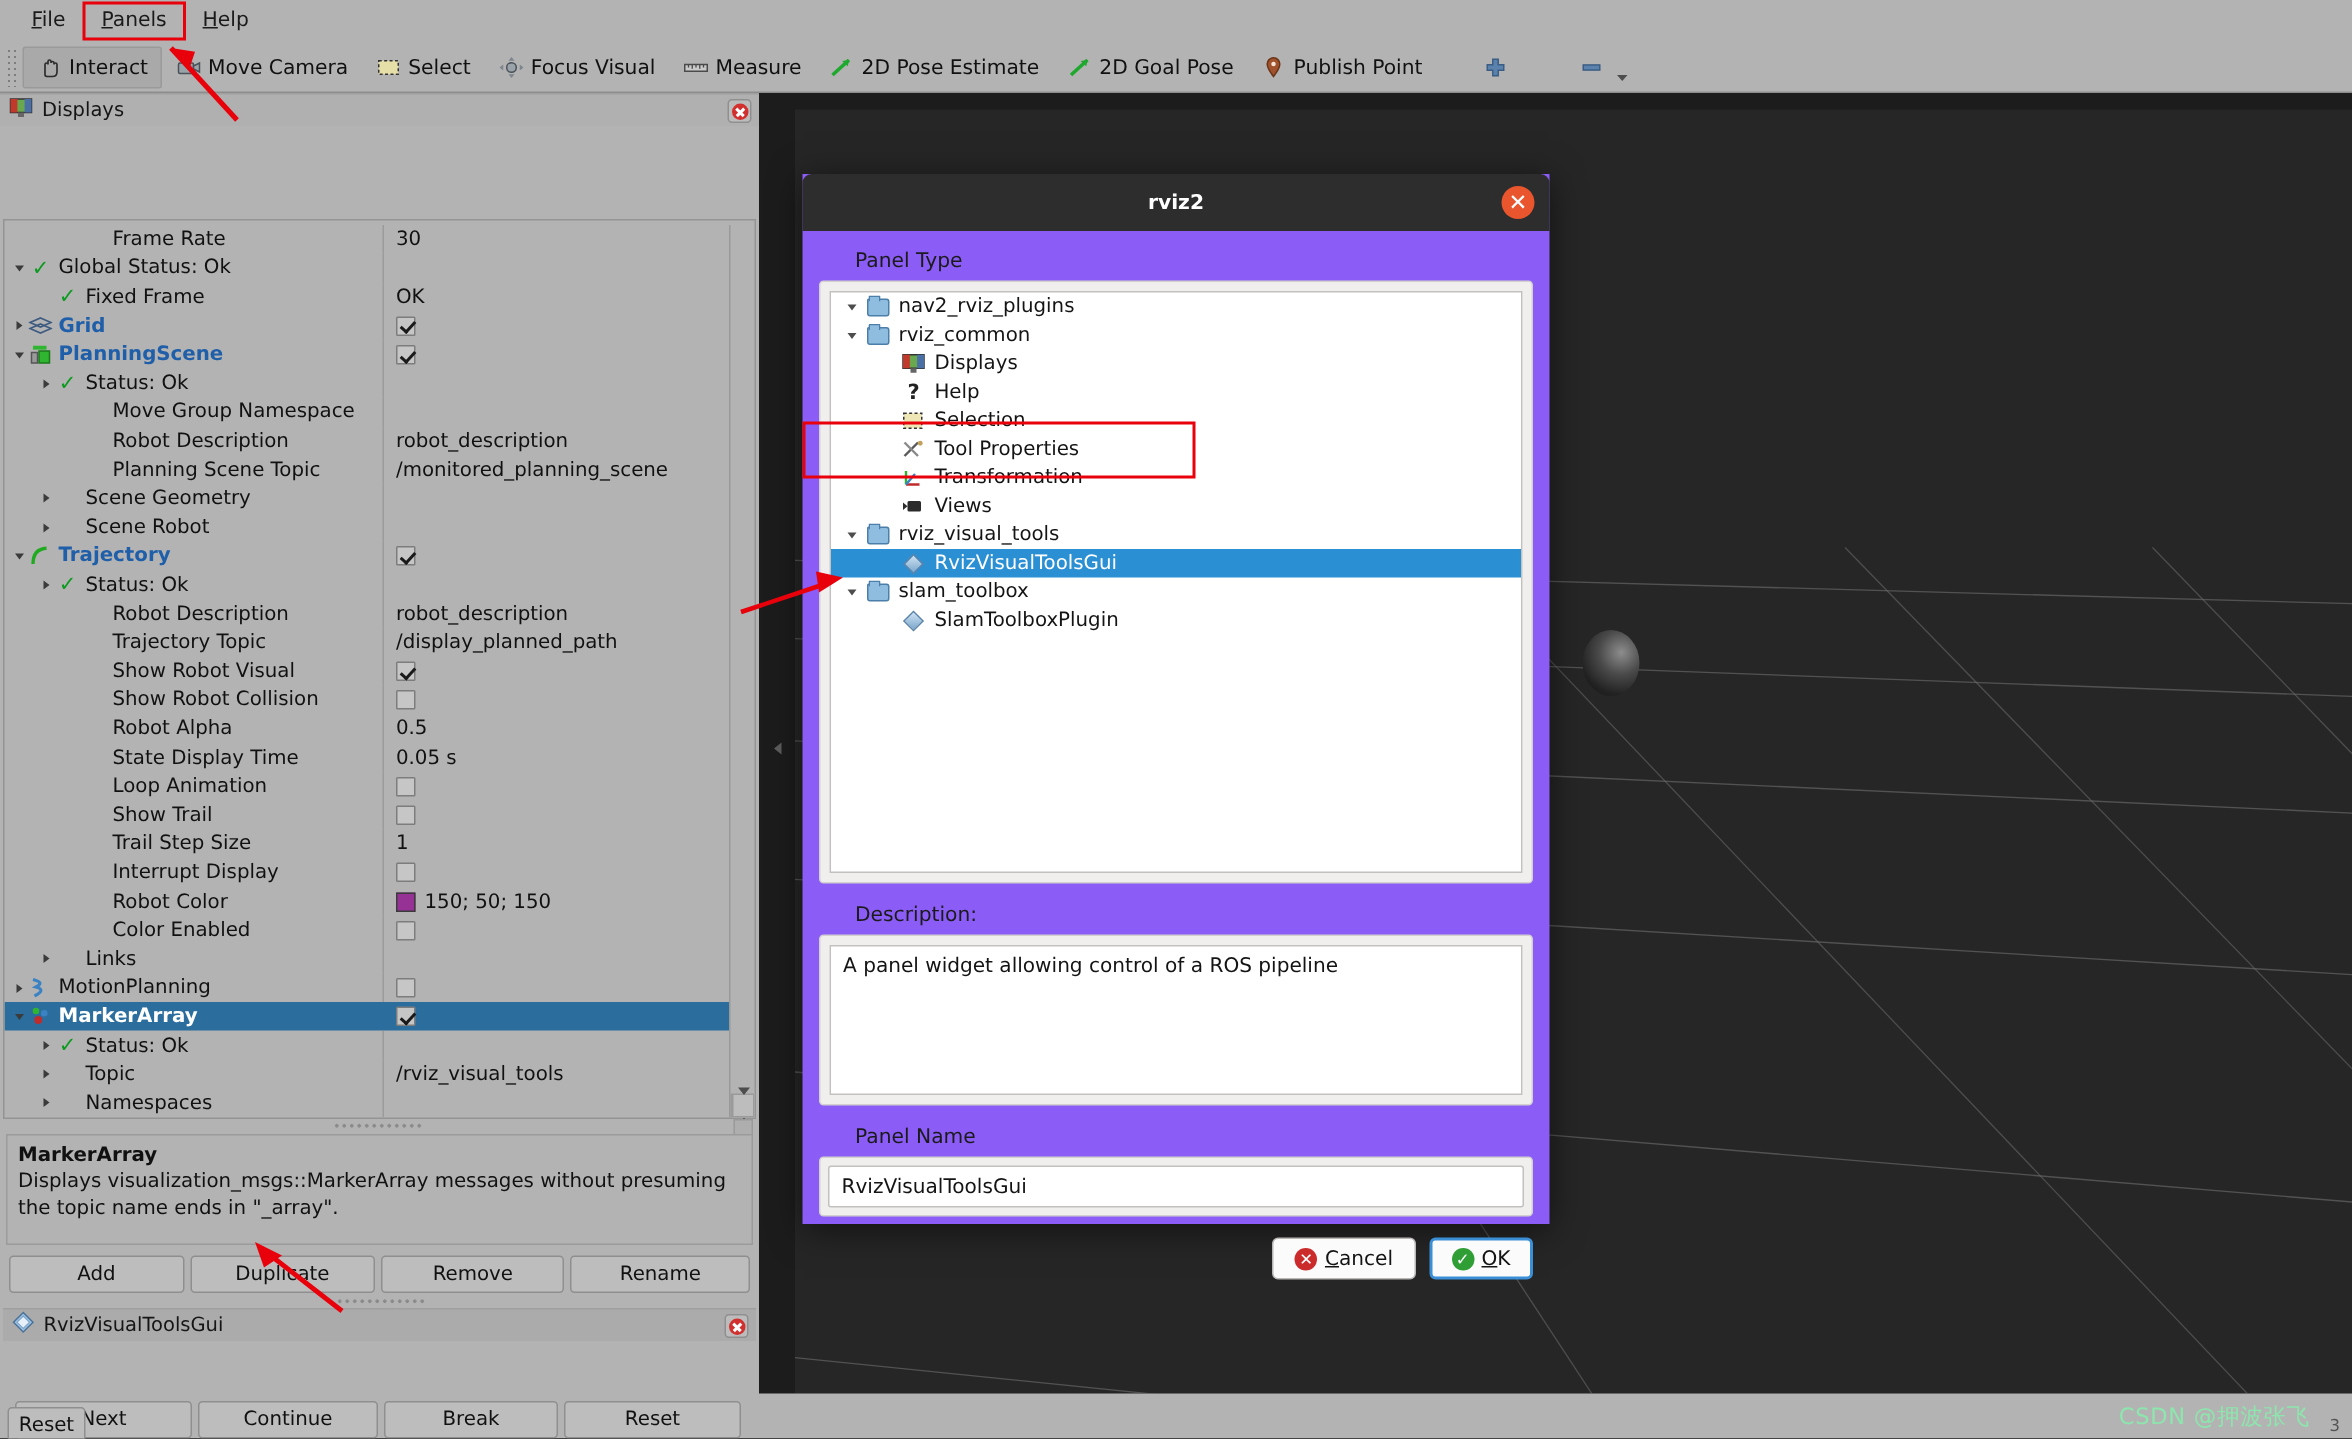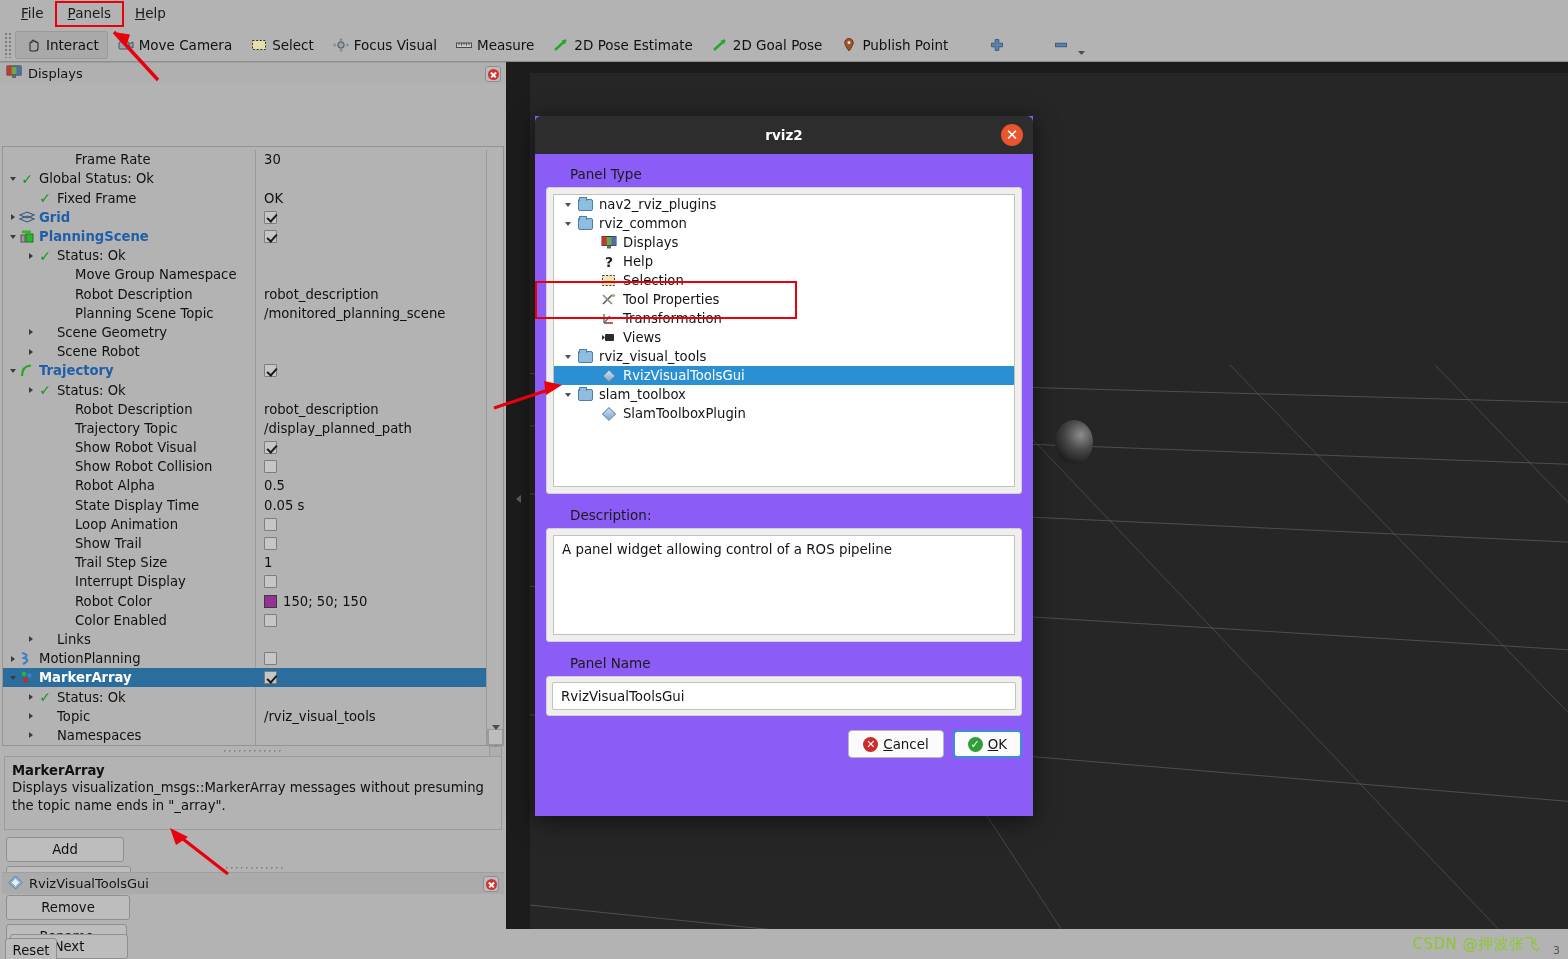--- a/index.html
+++ b/index.html
@@ -130,21 +130,21 @@
 
   
   #helpbox {
     position: absolute; left: 4px; top: 694px; width: 498px; height: 74px;
     background: #b3b3b3; border: 1px solid #9b9b9b; padding: 5px 7px;
     font-size: 13.2px; color: #111; line-height: 1.32;
   }
   #helpbox b { font-weight: bold; }
 
   
-  .btnrow { position: absolute; display: flex; gap: 4px; flex-direction: column; }
+  .btnrow { position: absolute; display: flex; gap: 4px; }
   .qbtn {
     background: #bdbdbd; border: 1px solid #8f8f8f; border-radius: 3px;
     height: 25px; font-size: 13.2px; color: #111; display: flex;
     align-items: center; justify-content: center; cursor: default;
   }
   .splitter-dots {
     position: absolute; height: 6px; width: 60px;
     background-image: radial-gradient(circle, #8a8a8a 1px, transparent 1px);
     background-size: 5px 5px;
   }
@@ -179,21 +179,21 @@
   #bottombar {
     position: absolute; left: 506px; top: 929px; width: 1062px; height: 30px;
     background: #b3b3b3;
   }
   #topstrip {
     position: absolute; left: 506px; top: 62px; width: 1062px; height: 11px;
     background: #1c1c1c;
   }
   #watermark {
     position: absolute; right: 28px; bottom: 5px; font-size: 15px;
-    color: #84cc16; opacity: .85; letter-spacing: .5px;
+    color: #86efac; opacity: .85; letter-spacing: .5px;
   }
   #wm-num { position: absolute; right: 8px; bottom: 2px; font-size: 11px; color:#555; }
 
   
   #dialog {
     position: absolute; left: 535px; top: 116px; width: 498px; height: 700px;
     background: #8b5cf6; box-shadow: 0 4px 22px rgba(0,0,0,.55);
   }
   #dlg-titlebar {
     height: 38px; background: #2d2d2d; border-radius: 6px 6px 0 0;
@@ -208,21 +208,21 @@
   #dlg-close span {
     color: #fff; font-size: 15px; line-height: 1; font-weight: bold;
   }
   #dlg-body { padding: 12px 11px 0 11px; }
   .dlg-label { font-size: 13.5px; color: #1b1b1b; margin-bottom: 5px; margin-left: 24px; }
   .groupbox {
     border: 1px solid #d3d1cf; background: #f0efee; border-radius: 3px;
     padding: 6px;
   }
   #panel-tree {
-    background: #fff; border: 1px solid #c3c1bf; height: 293px;
+    background: #fff; border: 1px solid #c3c1bf; height: 388px;
     overflow: hidden; position: relative;
   }
   .ptrow {
     display: flex; align-items: center; height: 19px; font-size: 13.2px;
     color: #141414; padding-left: 6px; position: relative;
   }
   .ptrow.sel { background: #2b8fd4; color: #fff; }
   .pt-arrow { width: 16px; display:flex; align-items:center; justify-content:center;}
   .pt-arrow.d:after { content:''; border-top: 4.5px solid #4d4d4d;
       border-left: 3.5px solid transparent; border-right: 3.5px solid transparent; }

